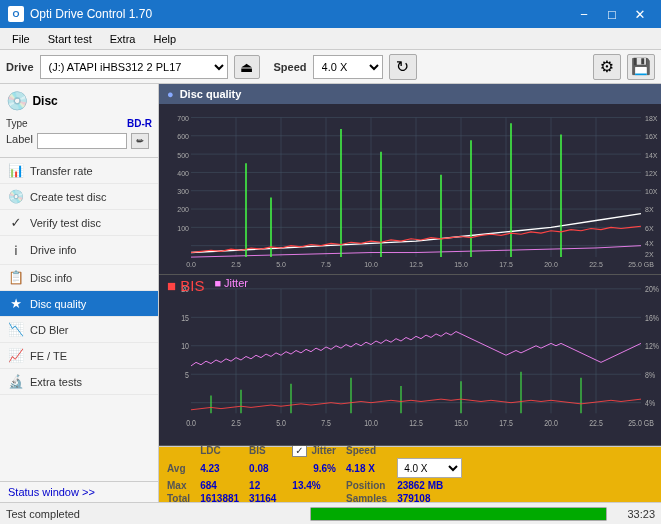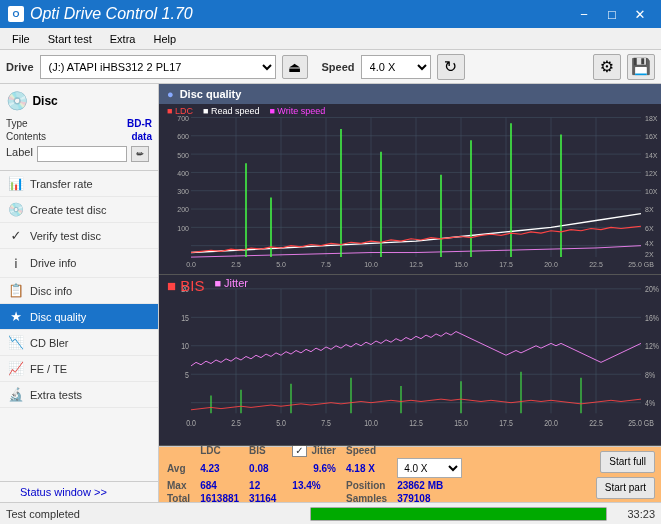--- a/index.html
+++ b/index.html
@@ -11,21 +11,21 @@
       color: white;
       height: 28px;
       display: flex;
       align-items: center;
       justify-content: space-between;
       padding: 0 8px;
       user-select: none;
     }
     .title-bar-left { display: flex; align-items: center; gap: 6px; }
     .title-bar-icon { width: 16px; height: 16px; background: #fff; border-radius: 2px; display: flex; align-items: center; justify-content: center; color: #1a73c9; font-size: 9px; font-weight: bold; }
-    .title-text { font-size: 16px; font-weight: normal; font-style: italic; }
+    .title-text { font-size: 12px; font-weight: normal; }
     .title-bar-controls { display: flex; gap: 2px; }
     .title-btn { width: 26px; height: 22px; background: transparent; border: none; color: white; cursor: pointer; font-size: 13px; display: flex; align-items: center; justify-content: center; border-radius: 3px; }
 
     
     .menu-bar {
       background: #f0f0f0;
       border-bottom: 1px solid #ccc;
       height: 22px;
       display: flex;
       align-items: center;
@@ -49,21 +49,21 @@
       padding: 0 6px;
       gap: 6px;
     }
     .toolbar-label { font-weight: bold; font-size: 11px; color: #333; }
     .drive-select {
       height: 24px;
       border: 1px solid #aaa;
       background: white;
       font-size: 11px;
       padding: 0 4px;
-      width: 236px;
+      width: 188px;
     }
     .toolbar-btn {
       height: 24px;
       width: 26px;
       background: #e8e8e8;
       border: 1px solid #aaa;
       cursor: pointer;
       display: flex;
       align-items: center;
       justify-content: center;
@@ -140,21 +140,21 @@
       cursor: pointer;
       font-size: 11px;
       color: #333;
       border-bottom: 1px solid #e8e8e8;
     }
     .nav-item.active { background: #1a73c9; color: white; }
     .nav-item-icon { font-size: 13px; width: 16px; text-align: center; }
 
     
     .status-window-btn {
-      padding: 4px 20px;
+      padding: 4px 8px;
       font-size: 11px;
       color: #0000cc;
       cursor: pointer;
       border-top: 1px solid #ccc;
       margin-top: auto;
     }
     .status-bar {
       height: 22px;
       background: #f0f0f0;
       border-top: 1px solid #ccc;
@@ -194,21 +194,21 @@
       font-weight: bold;
       padding: 2px 8px;
       display: flex;
       align-items: center;
       gap: 6px;
       height: 20px;
     }
     .panel-icon { color: #88aaff; }
 
     .bottom-controls {
-      background: #fdba74;
+      background: #eab308;
       border-top: 1px solid #ccc;
       display: flex;
       align-items: center;
       padding: 3px 6px;
       gap: 8px;
       height: 56px;
     }
     .stats-table { font-size: 10px; color: #333; flex: 1; }
     .stats-table table { border-collapse: collapse; }
     .stats-table td { padding: 1px 8px 1px 2px; }
@@ -282,24 +282,20 @@
     <div class="disc-section">
       <div class="disc-header">
         <span class="disc-icon">💿</span>
         <span class="disc-title">Disc</span>
       </div>
       <div class="disc-rows">
         <div class="disc-row">
           <span class="disc-row-label">Type</span>
           <span class="disc-row-value">BD-R</span>
         </div>
-        <div class="disc-row">
-          <span class="disc-row-label">Contents</span>
-          <span class="disc-row-value">data</span>
-        </div>
         <div class="label-row">
           <span class="disc-row-label">Label</span>
           <input class="label-input" type="text" style="">
           <button class="label-btn">✏</button>
         </div>
       </div>
     </div>
 
     <div class="nav-item">
       <span class="nav-item-icon">📊</span>
@@ -343,25 +339,20 @@
 
   <div class="content-area">
 
     <div class="panel-header">
       <span class="panel-icon">●</span>
       <span>Disc quality</span>
     </div>
 
     <div style="flex:1; position:relative; background:#2a2a3a; border-bottom:1px solid #555; padding:2px 0 2px 2px;">
       
-      <div style="position:absolute; top:2px; left:8px; display:flex; gap:10px; z-index:2;">
-        <span style="color:#ff4444; font-size:9px;">■ LDC</span>
-        <span style="color:#ffffff; font-size:9px;">■ Read speed</span>
-        <span style="color:#ff44ff; font-size:9px;">■ Write speed</span>
-      </div>
       <svg width="100%" height="100%" viewBox="0 0 500 145" preserveAspectRatio="none">
 
         <line x1="30" y1="10" x2="480" y2="10" stroke="#445566" stroke-width="0.5"></line>
         <line x1="30" y1="26" x2="480" y2="26" stroke="#445566" stroke-width="0.5"></line>
         <line x1="30" y1="42" x2="480" y2="42" stroke="#445566" stroke-width="0.5"></line>
         <line x1="30" y1="58" x2="480" y2="58" stroke="#445566" stroke-width="0.5"></line>
         <line x1="30" y1="74" x2="480" y2="74" stroke="#445566" stroke-width="0.5"></line>
         <line x1="30" y1="90" x2="480" y2="90" stroke="#445566" stroke-width="0.5"></line>
         <line x1="30" y1="106" x2="480" y2="106" stroke="#445566" stroke-width="0.5"></line>
         <line x1="30" y1="122" x2="480" y2="122" stroke="#445566" stroke-width="0.5"></line>
@@ -524,24 +515,20 @@
             <td class="header">Total</td>
             <td class="blue">1613881</td>
             <td class="blue">31164</td>
             <td></td>
             <td class="header">Samples</td>
             <td class="blue">379108</td>
           </tr>
         </tbody>
           </table>
       </div>
-      <div style="display:flex; flex-direction:column; gap:4px; align-items:flex-end;">
-        <button class="action-btn">Start full</button>
-        <button class="action-btn">Start part</button>
-      </div>
     </div>
 
   </div>
 </div>
 
 <div class="status-bar">
   <span class="status-text">Test completed</span>
   <div class="progress-bar-container">
     <div class="progress-bar-fill" style="width:100%;"></div>
   </div>

